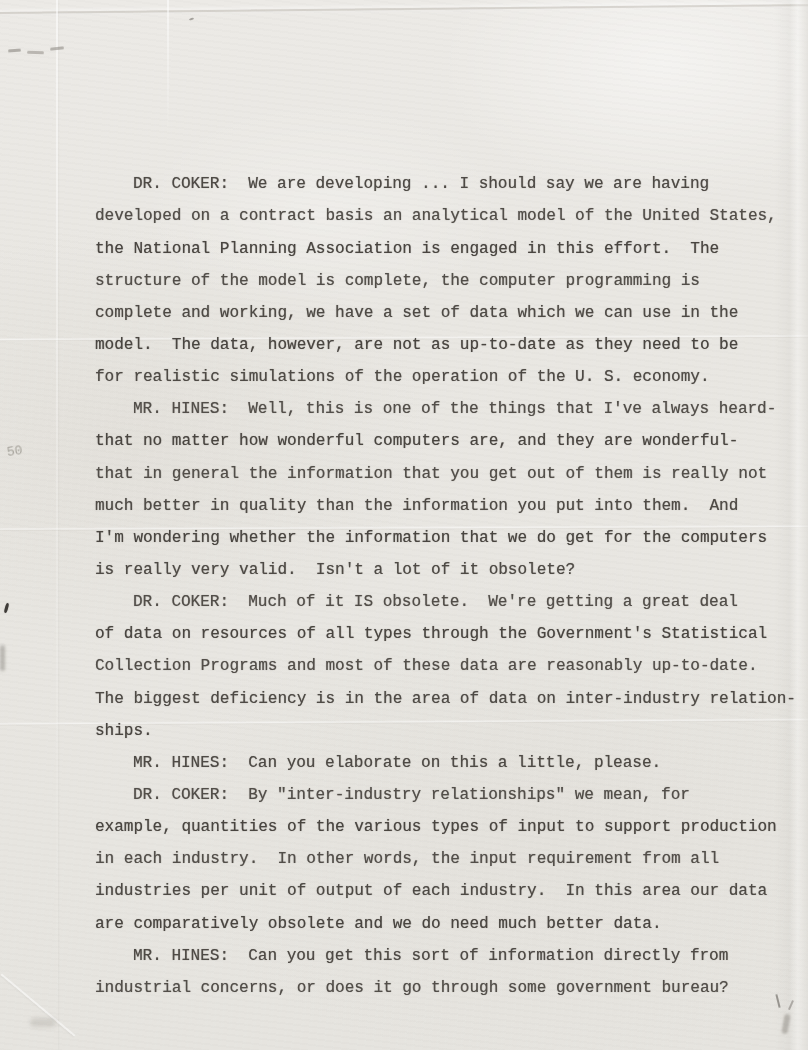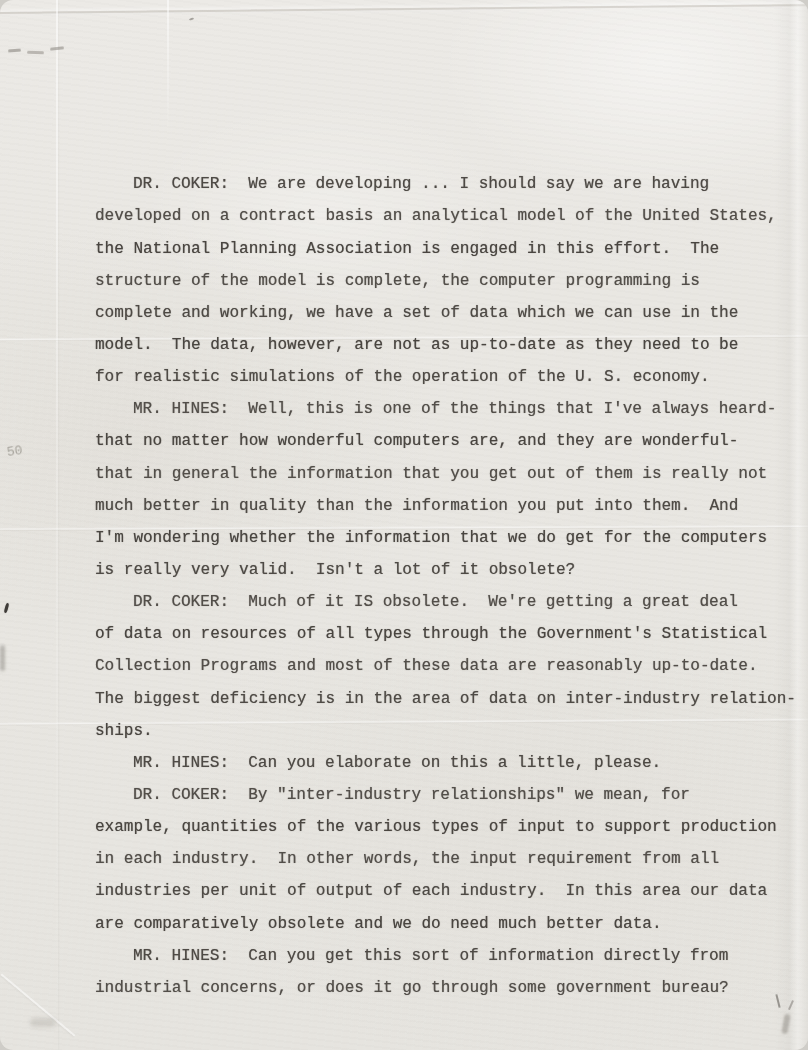--- a/index.html
+++ b/index.html
@@ -8,21 +8,20 @@
     width: 808px;
     height: 1050px;
     overflow: hidden;
     background:
       radial-gradient(ellipse 320px 200px at 82% 6%, rgba(255,255,255,0.45), transparent 70%),
       radial-gradient(ellipse 420px 300px at 16% 42%, rgba(206,201,193,0.22), transparent 72%),
       radial-gradient(ellipse 520px 340px at 68% 78%, rgba(209,205,197,0.18), transparent 75%),
       radial-gradient(ellipse 260px 160px at 40% 20%, rgba(255,255,255,0.25), transparent 70%),
       linear-gradient(180deg, #eceae6 0%, #e9e7e2 28%, #e8e6e1 60%, #e6e4df 100%);
     font-family: "Liberation Mono", "DejaVu Sans Mono", monospace;
-    border-radius: 13px;
   }
   .paper-texture {
     position: absolute; inset: 0; pointer-events: none;
     background:
       repeating-linear-gradient(7deg, rgba(0,0,0,0.012) 0 2px, transparent 2px 6px),
       repeating-linear-gradient(97deg, rgba(255,255,255,0.02) 0 3px, transparent 3px 8px);
   }
   
   .fold-top {
     position: absolute; left: -12px; top: 8px; width: 840px; height: 2px;

